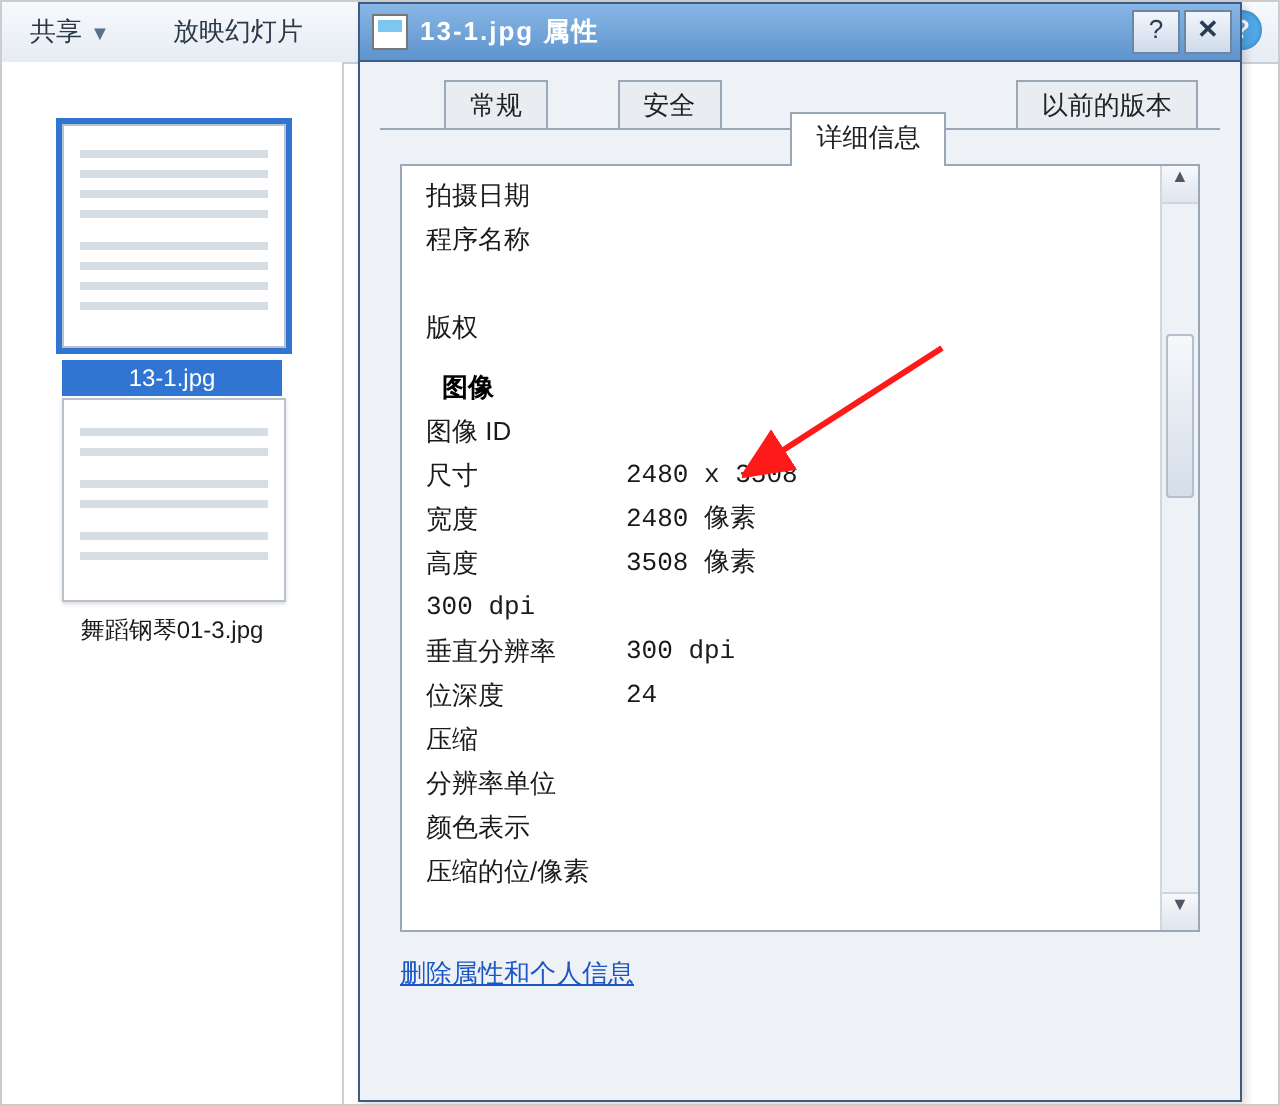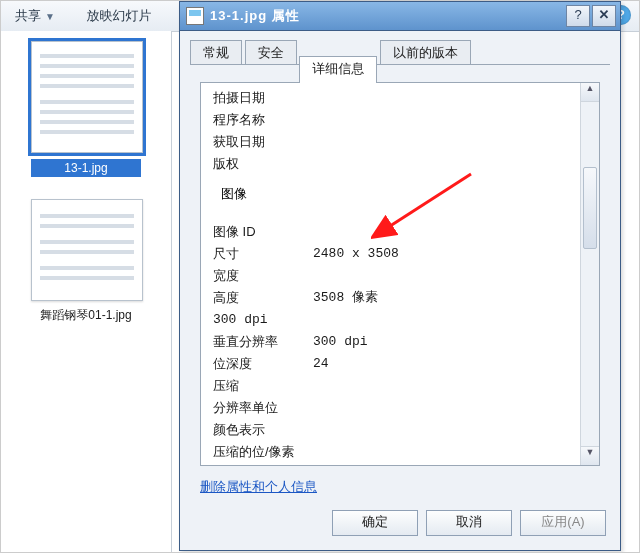--- a/index.html
+++ b/index.html
@@ -22,39 +22,39 @@
   .titlebar{height:28px;background:linear-gradient(#88b7e6,#5e93cd);border-bottom:1px solid #3c5c86;position:relative;display:flex;align-items:center;}
   .titlebar .ticon{width:16px;height:16px;margin:0 6px;background:#fff;border:1px solid #777;position:relative;}
   .titlebar .ticon:after{content:"";position:absolute;left:2px;top:2px;right:2px;height:6px;background:#7cc6ef;}
   .titlebar .ttext{color:#fff;font-weight:bold;letter-spacing:1px;}
   .titlebar .winbtns{position:absolute;right:4px;top:3px;display:flex;}
   .winbtn{width:22px;height:20px;margin-left:2px;border:1px solid #6e85a4;background:linear-gradient(#f2f6fb,#cedaea);font-family:Arial;font-size:13px;text-align:center;line-height:18px;color:#2a3c55;cursor:default;}
   .winbtn.close{font-weight:bold;}
   .dlg-body{position:absolute;left:10px;right:10px;top:36px;bottom:44px;}
   
   .tabs{height:26px;position:relative;}
-  .tab{display:inline-block;height:24px;line-height:24px;padding:0 12px;border:1px solid #9aa7b6;border-bottom:none;background:#e9edf2;color:#222;margin-right:-1px;position:relative;top:2px;cursor:default;}
+  .tab{display:inline-block;height:24px;line-height:24px;padding:0 12px;border:1px solid #9aa7b6;border-bottom:none;background:#e9edf2;color:#222;margin-right:-1px;position:relative;top:2px;cursor:default;margin-left:32px;}
   .tab.active{background:#fff;height:26px;z-index:2;top:18px;}
   .tab-line{position:absolute;left:0;right:0;top:26px;border-top:1px solid #9aa7b6;}
   
   .details-box{position:absolute;left:10px;right:10px;top:44px;bottom:40px;border:1px solid #9aa7b6;background:#fff;overflow:hidden;}
   .details-inner{position:absolute;left:0;top:0;right:18px;bottom:0;overflow:hidden;}
   .scrollbar{position:absolute;right:0;top:0;width:18px;bottom:0;background:#eef2f7;border-left:1px solid #cfd6de;}
   .sb-btn{height:18px;border-bottom:1px solid #cfd6de;background:linear-gradient(#f6f8fb,#dfe6ef);text-align:center;font-size:9px;color:#556;}
   .sb-btn.bottom{position:absolute;bottom:0;left:0;right:0;border-top:1px solid #cfd6de;border-bottom:none;}
   .sb-thumb{position:absolute;left:2px;right:2px;top:22%;height:80px;background:linear-gradient(#f6f8fb,#d5deea);border:1px solid #b3bfcd;border-radius:2px;}
   .grid-head{display:flex;height:22px;border-bottom:1px solid #c7cfd8;background:#f7f9fc;}
   .gh{flex:0 0 auto;padding:0 8px;line-height:22px;border-right:1px solid #dbe2ea;color:#333;}
   .gh.col-prop{width:88px;}
   .gh.col-val{flex:1;}
   .rows{padding:4px 0 10px 12px;}
   .row{display:flex;height:22px;line-height:22px;}
   .row .k{width:100px;color:#1a1a1a;}
   .row .v{flex:1;color:#1a1a1a;font-family:Liberation Mono, monospace;}
-  .section{font-weight:normal;margin:10px 0 18px 8px;}
+  .section{font-weight:bold;margin:10px 0 2px 8px;}
   .link-area{position:absolute;left:10px;bottom:10px;}
   .link-area a{color:#1b57c4;text-decoration:underline;}
   
   .dlg-buttons{position:absolute;right:14px;bottom:10px;height:30px;display:flex;}
   .btn{width:84px;height:24px;border:1px solid #8fa0b5;background:linear-gradient(#fdfefe,#e4eaf1);margin-left:8px;text-align:center;line-height:22px;color:#1a1a1a;cursor:default;}
   .btn.disabled{color:#888;}
   
   .arrow{position:absolute;pointer-events:none;z-index:10;}
 </style>
 </head>
@@ -66,21 +66,21 @@
     <span class="tb-item">
       <span>共享</span><span class="drop">▼</span>
     </span>
     <span class="tb-item">
       <span>放映幻灯片</span>
     </span>
     <div class="help-btn">?</div>
   </div>
 
   <div class="left-pane">
-    <div class="thumb selected" style="top:10px;">
+    <div class="thumb selected" style="top:31px;">
       <div class="page">
         <div class="faux" style="top:12px"></div>
           <div class="faux" style="top:22px"></div>
         <div class="faux" style="top:32px"></div>
           <div class="faux" style="top:42px"></div>
         <div class="faux" style="top:58px"></div>
           <div class="faux" style="top:68px"></div>
         <div class="faux" style="top:78px"></div>
           <div class="faux" style="top:88px"></div>
       </div>
@@ -88,21 +88,21 @@
     </div>
     <div class="thumb" style="top:168px;">
       <div class="page" style="height:100px">
         <div class="faux" style="top:14px"></div>
           <div class="faux" style="top:24px"></div>
         <div class="faux" style="top:40px"></div>
           <div class="faux" style="top:50px"></div>
         <div class="faux" style="top:66px"></div>
           <div class="faux" style="top:76px"></div>
       </div>
-      <div class="caption" style="line-height:16px">舞蹈钢琴01-1.jpg</div>
+      <div class="caption" style="line-height:16px">舞蹈钢琴01-3.jpg</div>
     </div>
   </div>
 
   <div class="dialog">
     <div class="titlebar">
       <div class="ticon"></div>
       <div class="ttext">13-1.jpg 属性</div>
       <div class="winbtns">
         <div class="winbtn">?</div>
         <div class="winbtn close">✕</div>
@@ -123,40 +123,40 @@
           <div class="rows">
             <div class="row">
                 <div class="k">拍摄日期</div>
                 <div class="v"></div>
               </div>
             <div class="row">
                 <div class="k">程序名称</div>
                 <div class="v"></div>
               </div>
             <div class="row">
-                <div class="k">获取日期</div>
                 <div class="v"></div>
               </div>
             <div class="row">
                 <div class="k">版权</div>
                 <div class="v"></div>
               </div>
 
             <div class="section">图像</div>
 
             <div class="row">
                 <div class="k">图像 ID</div>
                 <div class="v"></div>
               </div>
             <div class="row">
                 <div class="k">尺寸</div>
                 <div class="v">2480 x 3508</div>
               </div>
             <div class="row">
                 <div class="k">宽度</div>
+                <div class="v">2480 像素</div>
               </div>
             <div class="row">
                 <div class="k">高度</div>
                 <div class="v">3508 像素</div>
               </div>
             <div class="row">
                 <div class="v">300 dpi</div>
               </div>
             <div class="row">
                 <div class="k">垂直分辨率</div>
@@ -190,25 +190,20 @@
           <div class="sb-thumb"></div>
           <div class="sb-btn bottom">▼</div>
         </div>
       </div>
 
       <div class="link-area">
         <a>删除属性和个人信息</a>
       </div>
     </div>
 
-    <div class="dlg-buttons">
-      <div class="btn">确定</div>
-      <div class="btn">取消</div>
-      <div class="btn disabled">应用(A)</div>
-    </div>
   </div>
 
   <svg class="arrow" style="left:370px;top:165px;width:110px;height:80px">
     <defs>
       <marker id="ah" markerWidth="10" markerHeight="10" refX="2" refY="4" orient="auto">
         <path d="M0,0 L9,4 L0,8 z" fill="#ff1a1a"></path>
       </marker>
     </defs>
     <line x1="100" y1="8" x2="16" y2="62" stroke="#ff1a1a" stroke-width="3" marker-end="url(#ah)"></line>
   </svg>

